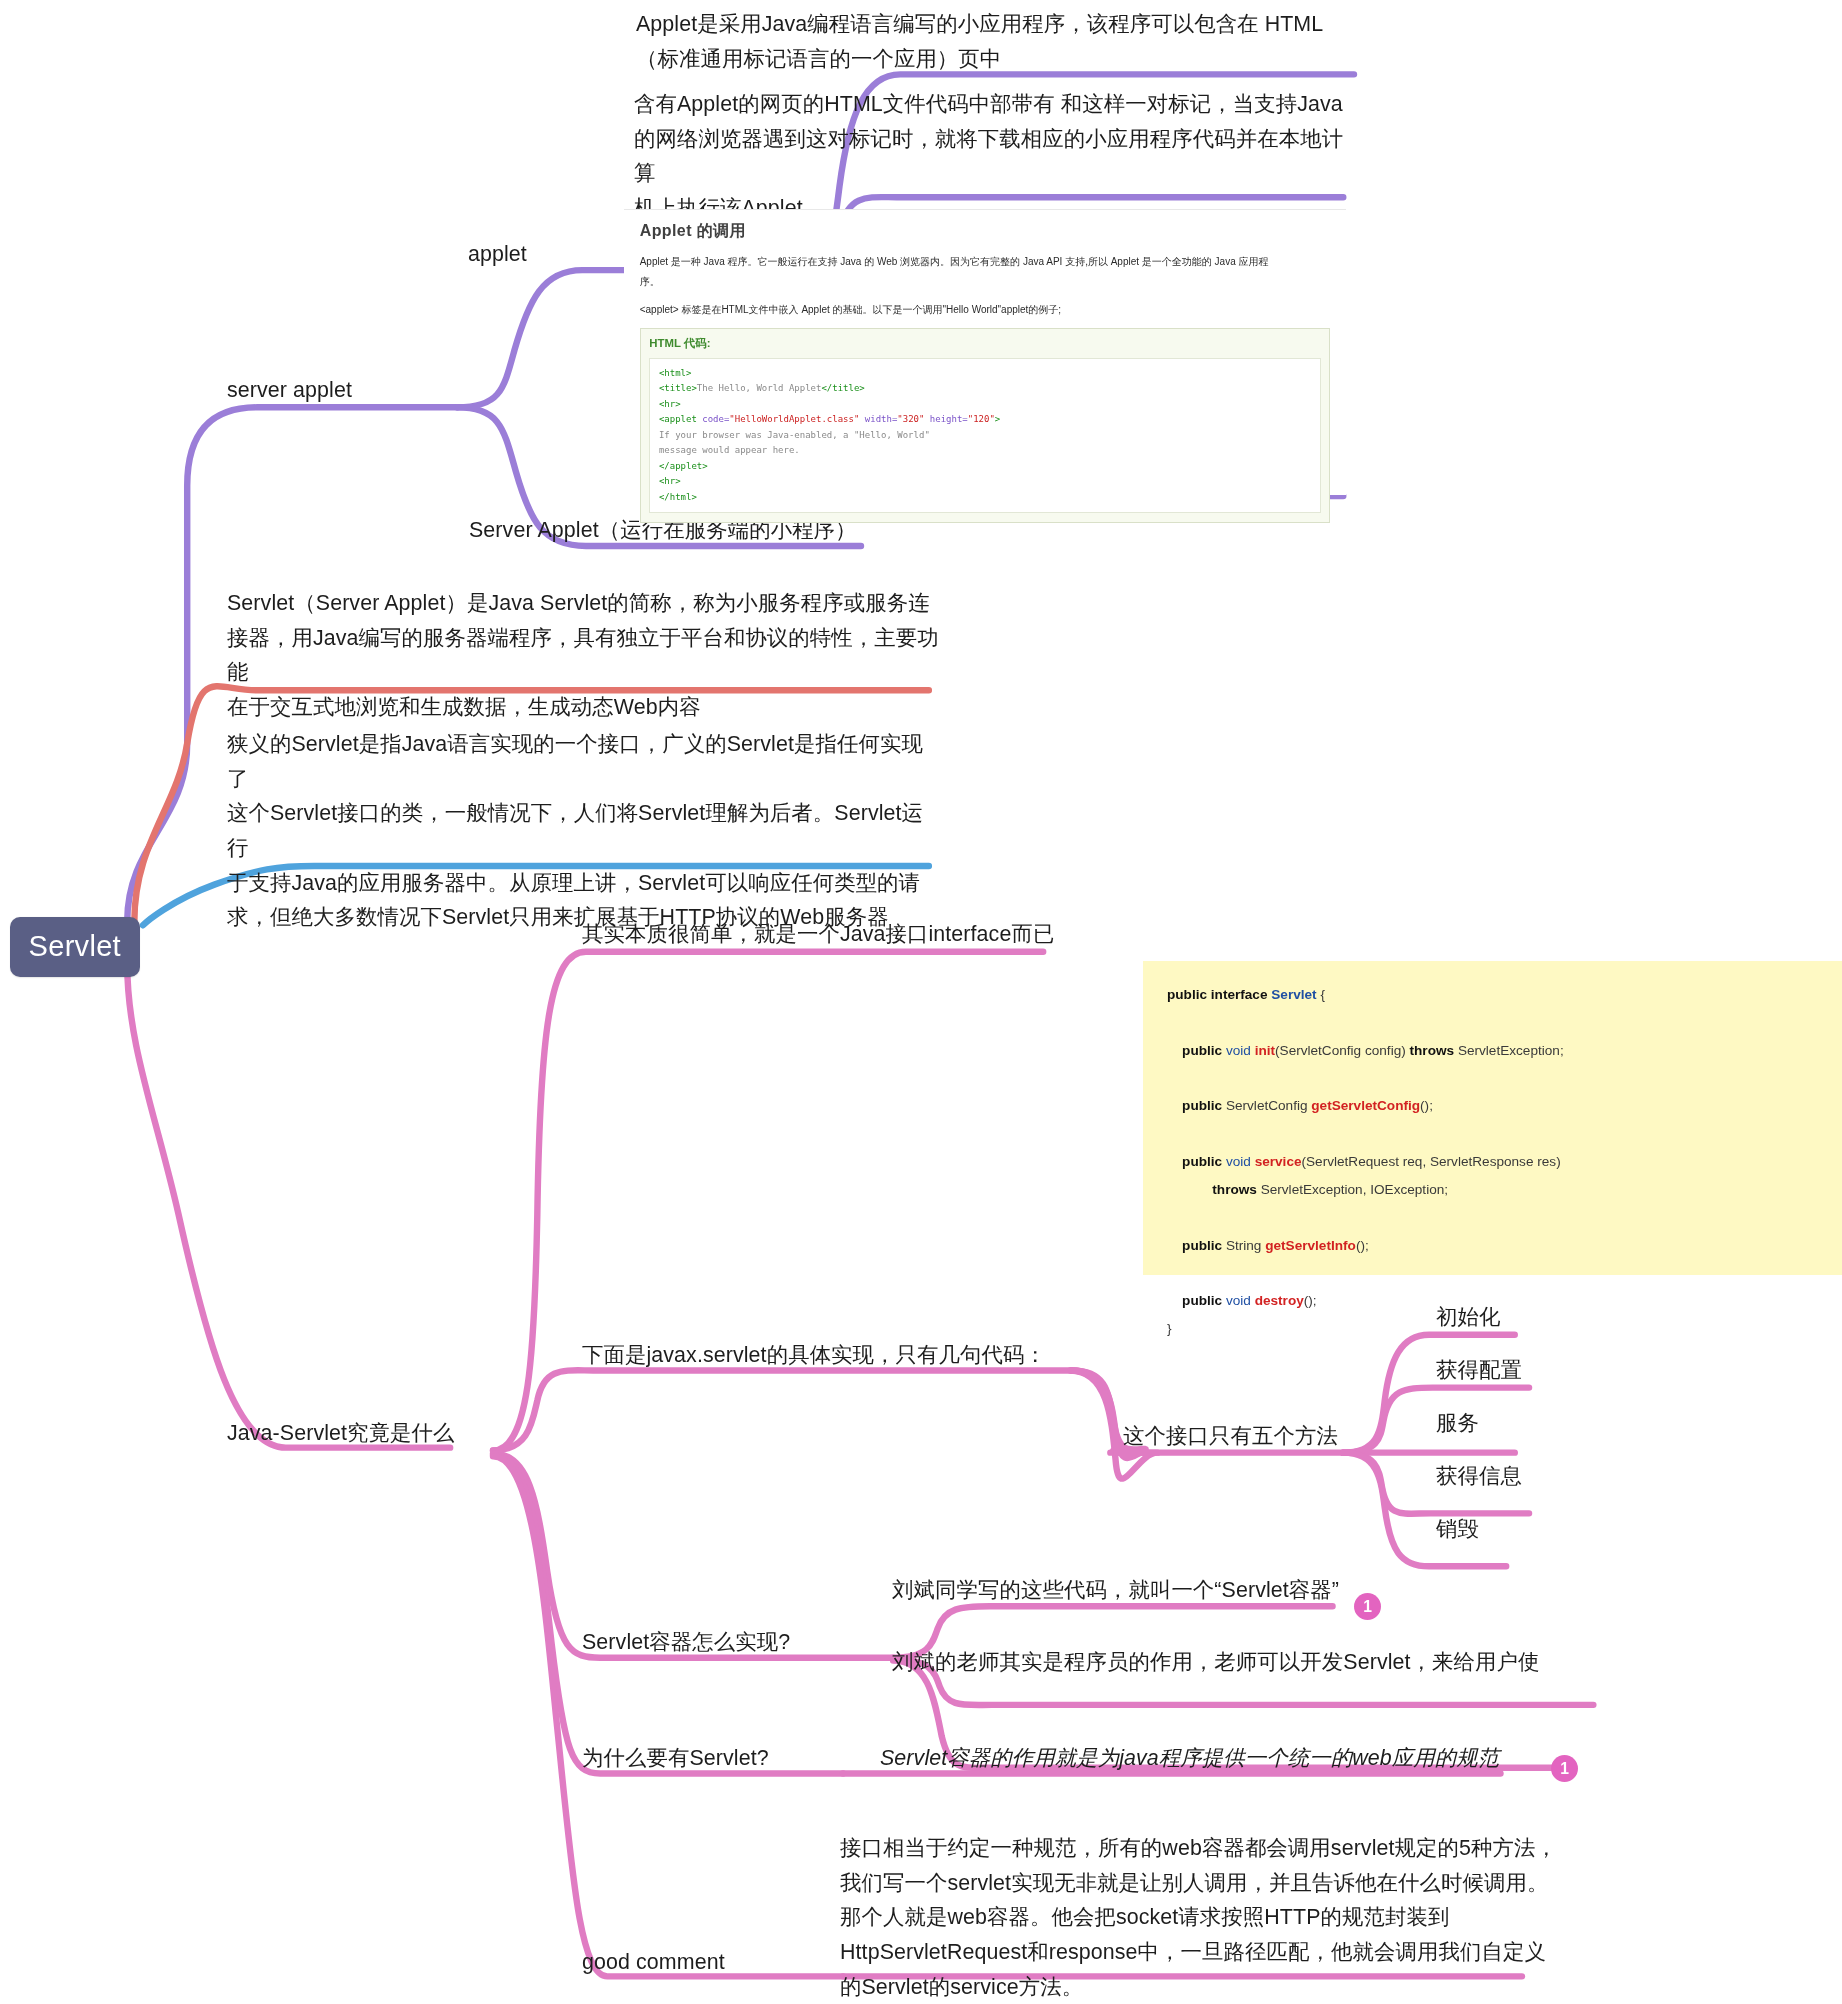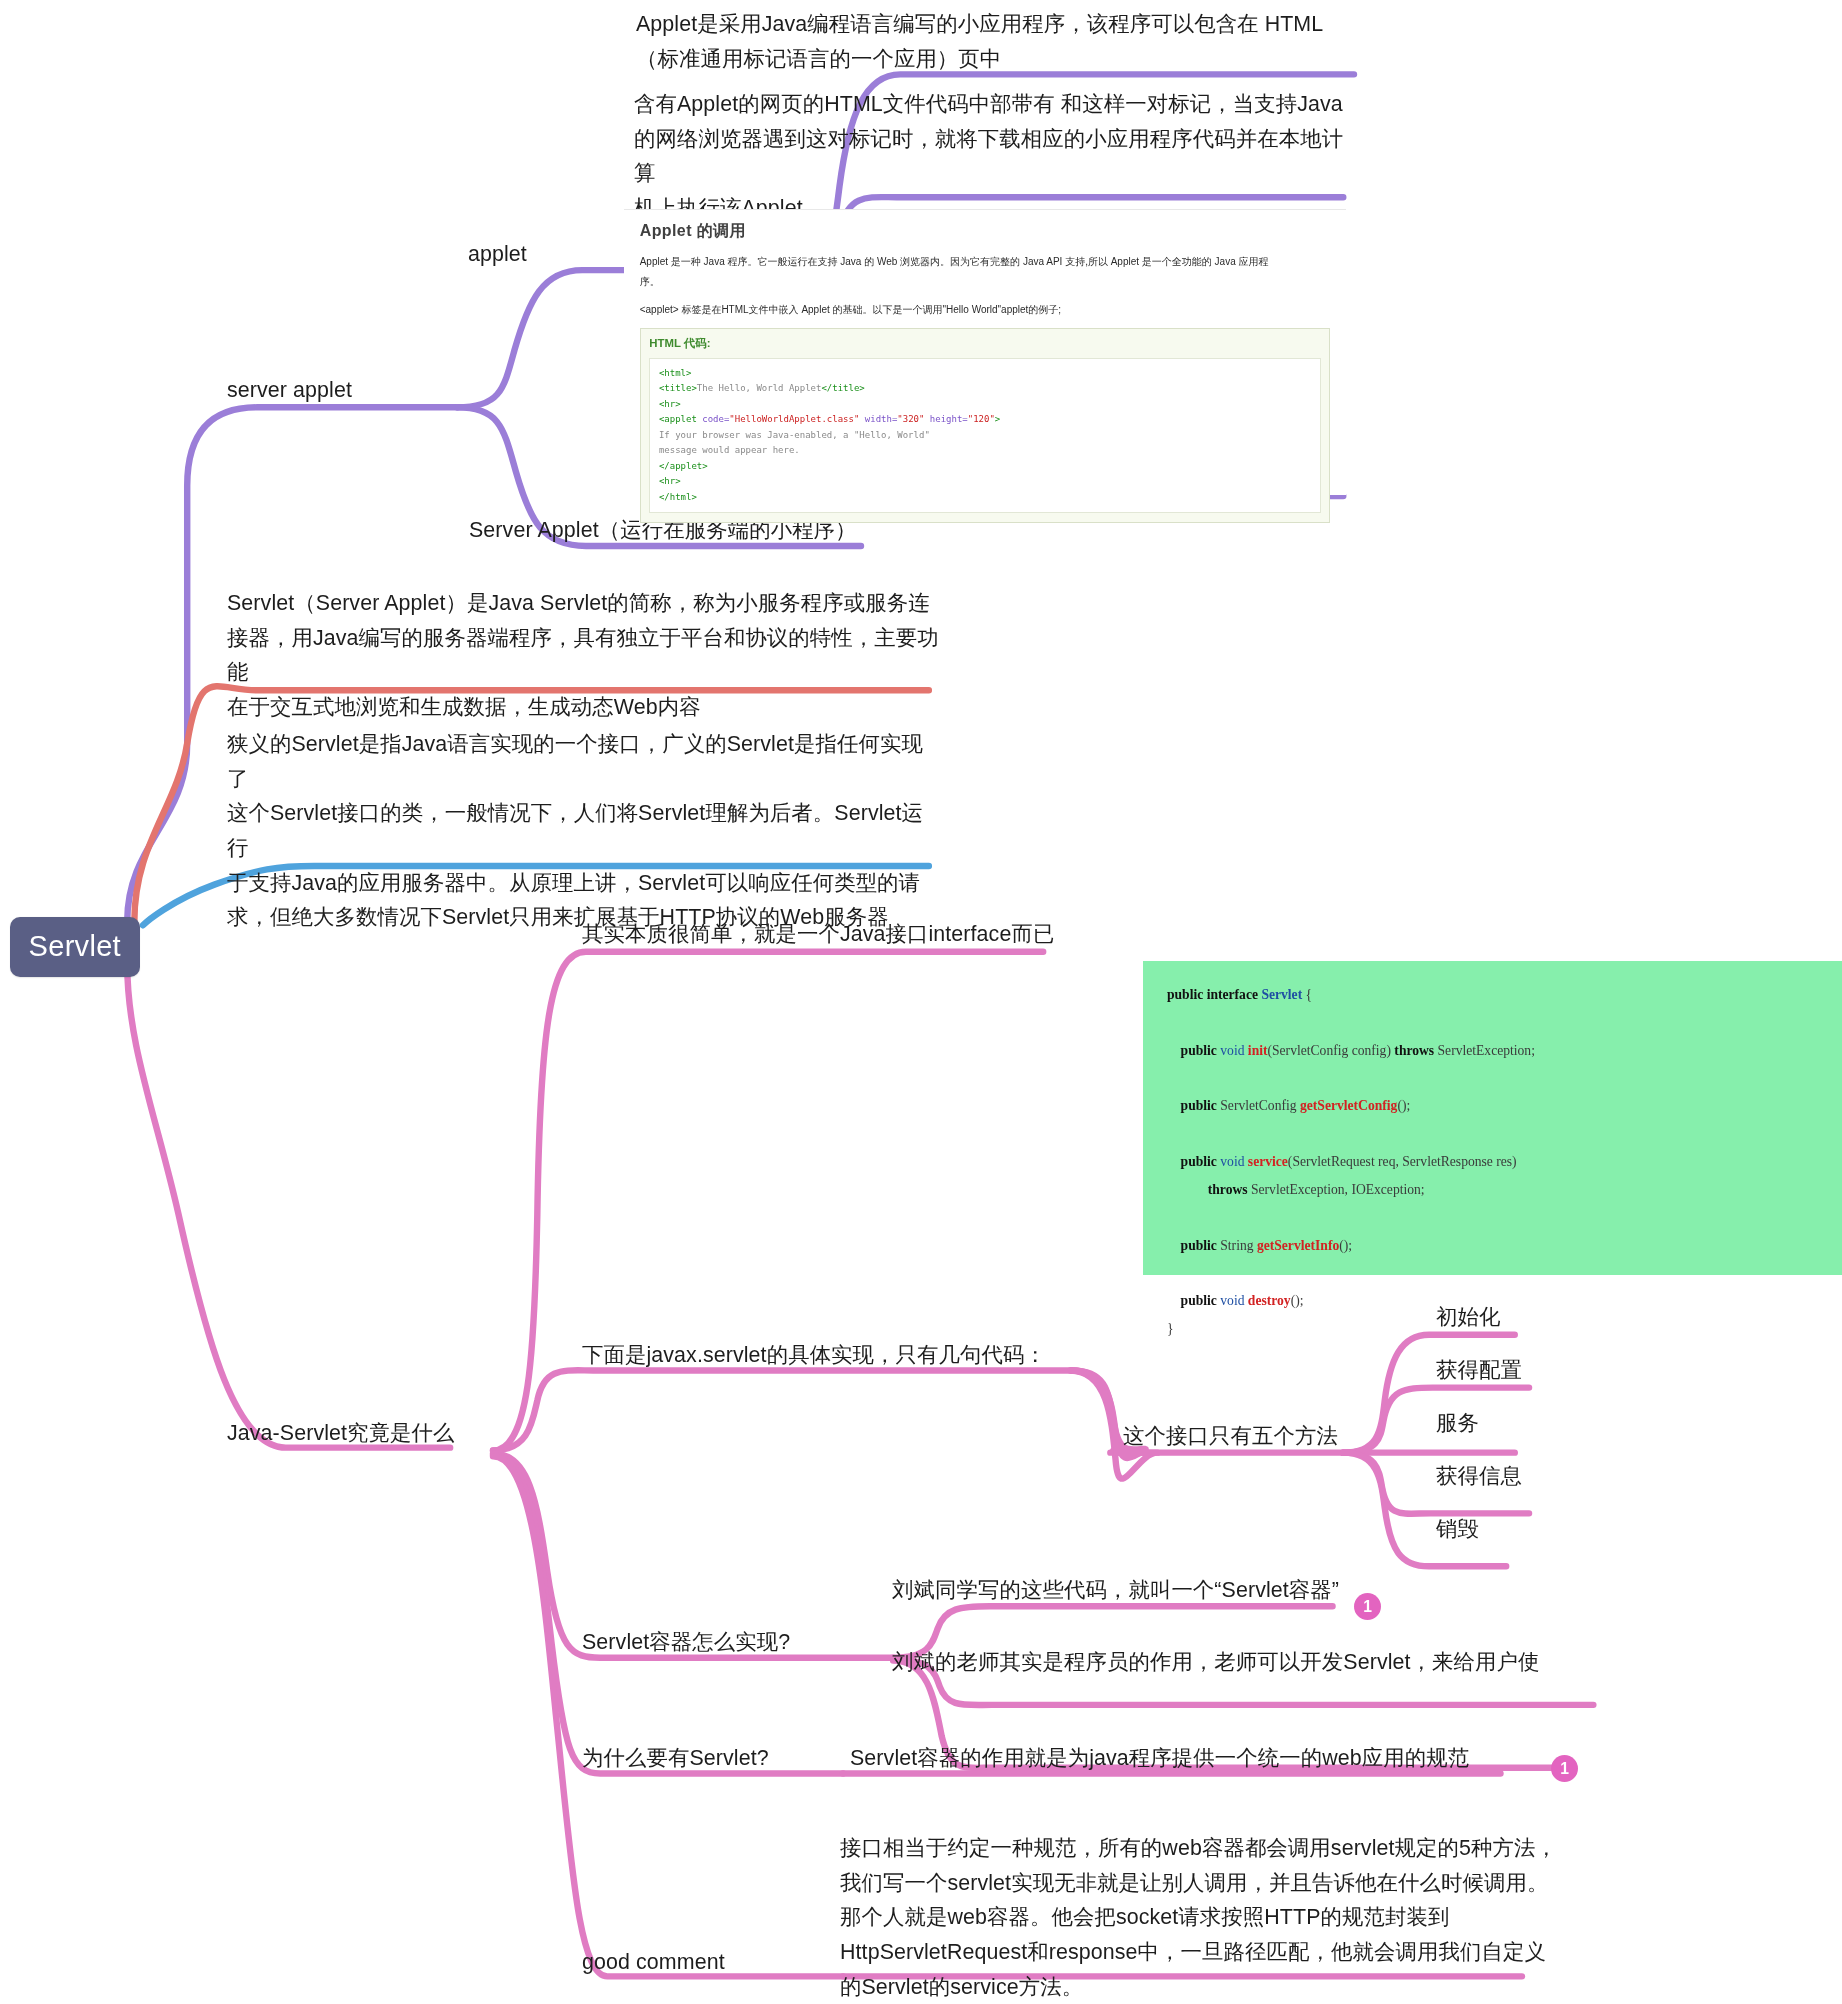--- a/index.html
+++ b/index.html
@@ -92,24 +92,24 @@
     overflow: hidden;
   }
   .k-tag  { color: #1a8f1a; }
   .k-attr { color: #7a52c8; }
   .k-val  { color: #cc2222; }
   .k-txt  { color: #8a8a8a; }
 
   
   .code-card {
     position: absolute;
-    background: #86efac;
+    background: #fef9c3;
     box-sizing: border-box;
     padding: 20px 24px;
-    font-family: Liberation Serif, serif;
+    font-family: Liberation Sans, sans-serif;
     font-size: 13.6px;
     line-height: 2.05;
     color: #333;
     white-space: pre;
   }
   .c-kw   { color: #111; font-weight: bold; }
   .c-type { color: #1f4fa3; font-weight: bold; }
   .c-mth  { color: #d22222; font-weight: bold; }
   .c-blue { color: #1f4fa3; }
   .c-pln  { color: #3a3a3a; }
@@ -231,21 +231,21 @@
 
   <div class="node" style="left:582px; top:1625px;">Servlet容器怎么实现?</div>
 
   <div class="node" style="left:892px; top:1573px;">刘斌同学写的这些代码，就叫一个“Servlet容器”</div>
 
 
   <div class="node" style="left:892px; top:1645px;">刘斌的老师其实是程序员的作用，老师可以开发Servlet，来给用户使</div>
 
   <div class="node" style="left:582px; top:1741px;">为什么要有Servlet?</div>
 
-  <div class="node" style="left:850px; top:1741px;">Servlet容器的作用就是为java程序提供一个统一的web应用的规范</div>
+  <div class="node" style="left:880px; top:1741px;font-style:italic;">Servlet容器的作用就是为java程序提供一个统一的web应用的规范</div>
 
   <div class="node" style="left:582px; top:1945px;">good comment</div>
 
   <div class="node multi" style="left:840px; top:1831px; width:786px;">接口相当于约定一种规范，所有的web容器都会调用servlet规定的5种方法，
 我们写一个servlet实现无非就是让别人调用，并且告诉他在什么时候调用。
 那个人就是web容器。他会把socket请求按照HTTP的规范封装到
 HttpServletRequest和response中，一旦路径匹配，他就会调用我们自定义
 的Servlet的service方法。</div>
 
   <div class="badge" style="left:1354px; top:1593px;">

